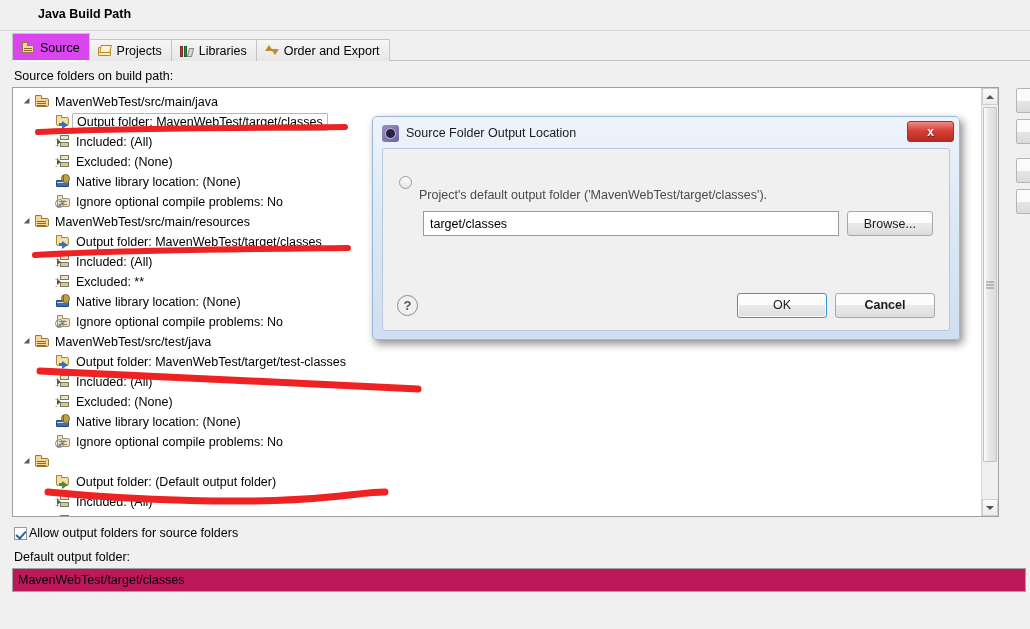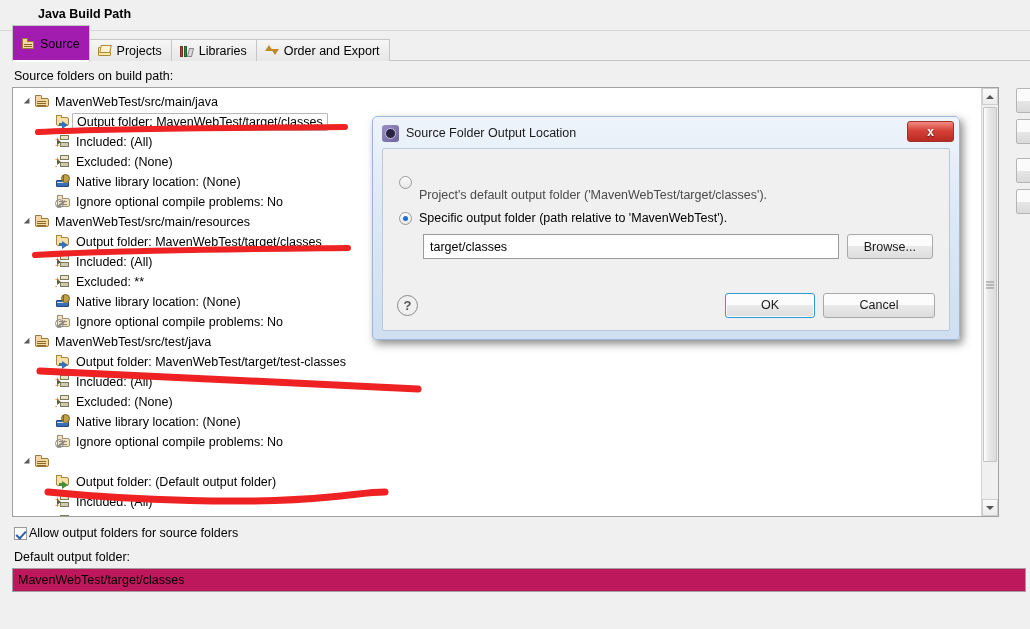--- a/index.html
+++ b/index.html
@@ -44,22 +44,22 @@
     height:22px;
     padding:0 9px 0 7px;
     border:1px solid #c5c5c5;
     border-bottom:none;
     background:linear-gradient(to bottom,#f6f6f6,#e7e7e7);
     font-size:12.5px;
     z-index:1;
     margin-right:-1px;
   }
   .tab.active {
-    background:#a21caf;
-    height:36px;
+    background:#d946ef;
+    height:28px;
     z-index:3;
   }
   .tab.active::after {
     content:""; position:absolute; left:0; right:0; bottom:-1px; height:2px; background:#fff;
   }
   .tab-ico { width:16px; height:14px; position:relative; flex:0 0 16px; }
 
   
   .content { padding:0 0 0 12px; position:relative; }
   .field-label { margin:8px 0 4px 2px; font-size:12.5px; }
@@ -265,21 +265,21 @@
     border:1.5px solid #8a8a8a; color:#555;
     display:flex;align-items:center;justify-content:center;
     font-size:13px; font-weight:bold;
   }
   .footer-spacer { flex:1; }
   .btn.ok {
     width:90px; height:25px; margin-right:8px;
     border:1px solid #2f9ad6;
     box-shadow:inset 0 0 0 1px #fff;
   }
-  .btn.cancel { width:112px; height:25px; }
+  .btn.cancel { width:100px; height:25px;font-weight:bold; }
 
   
   .annot { position:absolute; left:0; top:0; width:1030px; height:629px; pointer-events:none; }
 </style>
 </head>
 <body>
 
 <div class="page-title">Java Build Path</div>
 <div class="title-sep"></div>
 
@@ -664,24 +664,20 @@
     <span class="dlg-title">Source Folder Output Location</span>
     <span class="dlg-close">x</span>
   </div>
 
   <div class="dlg-body">
     <div class="dlg-inner">
       <div class="radio-row">
         <span class="radio"></span>
         <span class="radio-label dim">Project's default output folder ('MavenWebTest/target/classes').</span>
       </div>
-      <div class="radio-row">
-        <span class="radio on"></span>
-        <span class="radio-label">Specific output folder (path relative to 'MavenWebTest').</span>
-      </div>
       <div class="input-row">
         <span class="dlg-input">
           <span>target/classes</span>
         </span>
         <span class="btn browse">Browse...</span>
       </div>
     </div>
 
     <div class="dlg-footer">
       <span class="help-ico">?</span>

